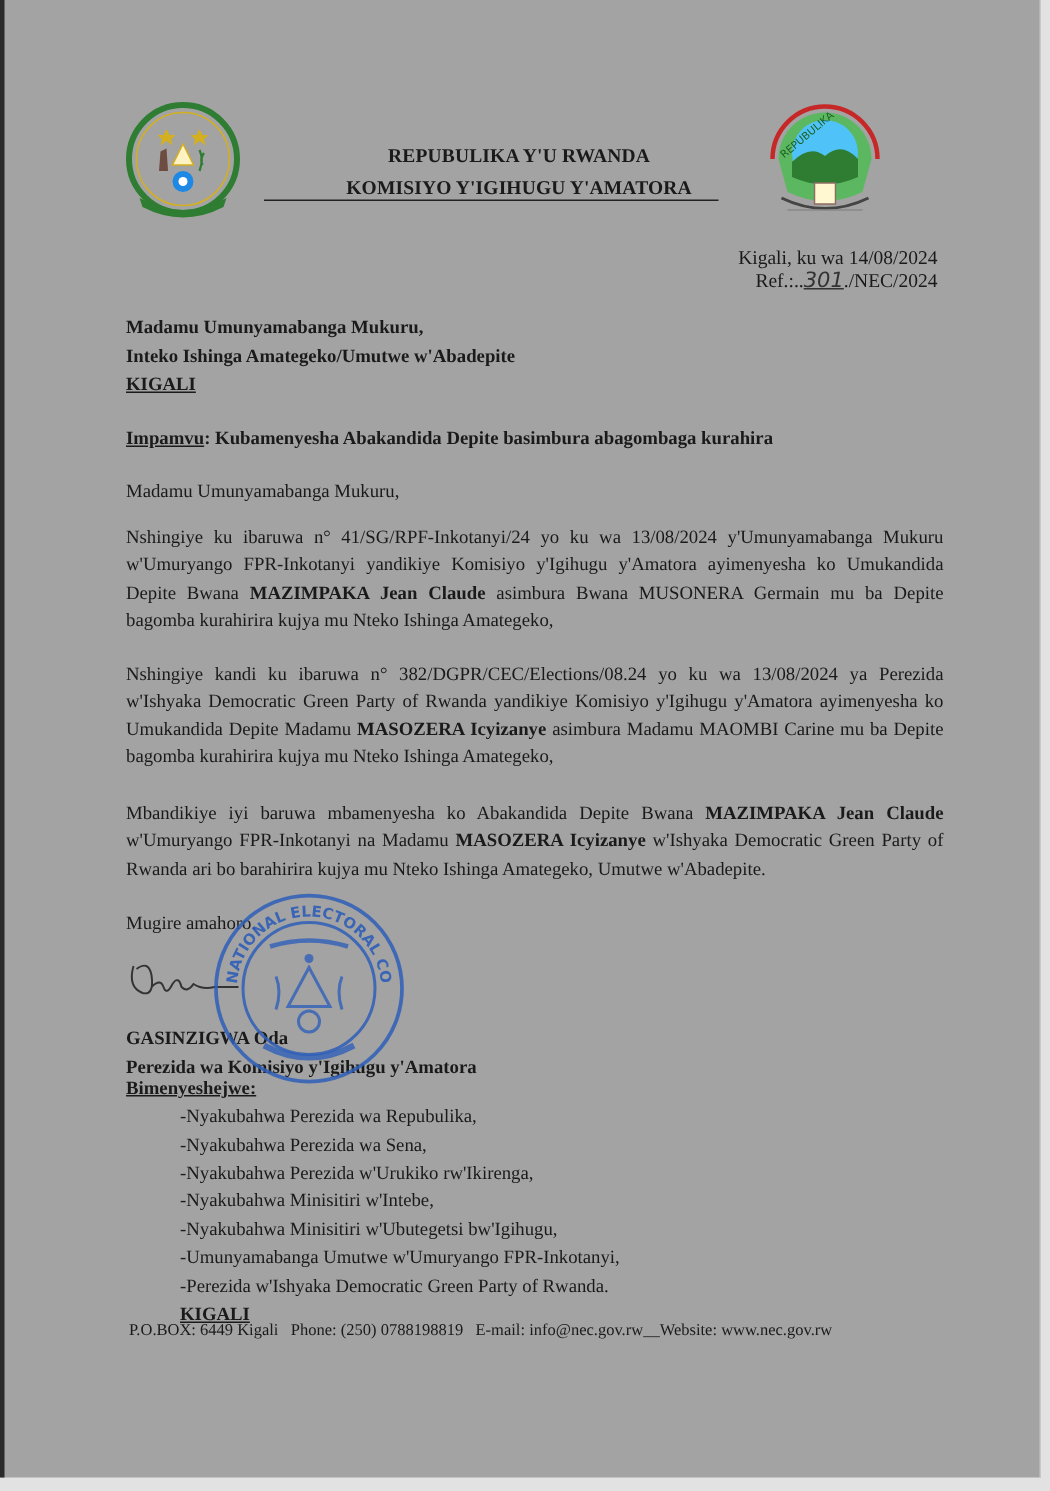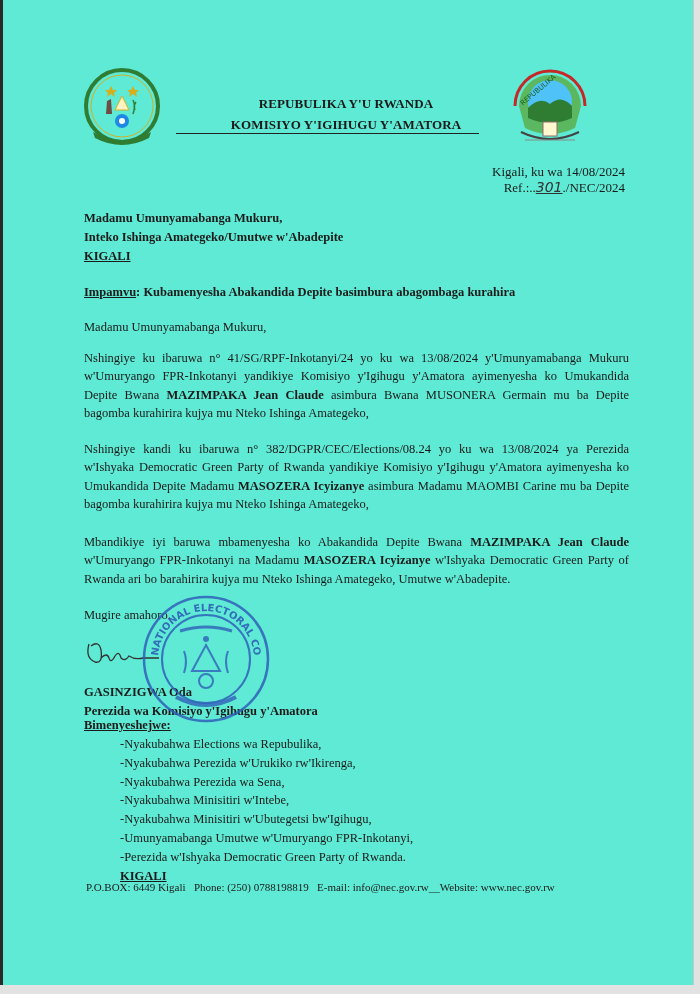--- a/index.html
+++ b/index.html
@@ -3,21 +3,21 @@
 <meta charset="utf-8">
 <style>
   html, body { margin:0; padding:0; }
   body {
     width:700px; height:994px; position:relative; overflow:hidden;
     background:#e2e2e2;
     font-family:"Liberation Serif", serif; color:#1a1a1a;
   }
   .page {
     position:absolute; left:0; top:0; width:694px; height:985px;
-    background:#5eead4;
+    background:#a3a3a3;
     border-left:3px solid #2a2a2a;
     border-right:1px solid #c8c8c8;
     box-sizing:border-box;
   }
   .logo { position:absolute; }
   .head-title {
     position:absolute; left:208px; width:270px; text-align:center;
     font-weight:bold; font-size:13px; letter-spacing:0.1px;
   }
   .head-rule { position:absolute; left:173px; top:133px; width:303px; height:1px; background:#222; }
@@ -121,23 +121,23 @@
     <path d="M40 38 Q66 30 92 38" stroke="#2f5fb8" fill="none" stroke-width="3" opacity="0.8"></path>
     <circle cx="66" cy="46" r="3" fill="#2f5fb8" opacity="0.8"></circle>
     <path d="M66 52 L80 78 L52 78 Z" fill="none" stroke="#2f5fb8" stroke-width="2" opacity="0.8"></path>
     <path d="M44 58 q4 10 0 22 M88 58 q-4 10 0 22" stroke="#2f5fb8" fill="none" stroke-width="2" opacity="0.8"></path>
     <circle cx="66" cy="88" r="7" fill="none" stroke="#2f5fb8" stroke-width="2" opacity="0.8"></circle>
     <path d="M36 104 Q66 120 96 104" stroke="#2f5fb8" fill="none" stroke-width="4" opacity="0.8"></path>
   </svg>
 
   <div class="addr u" style="top:716px">Bimenyeshejwe:</div>
   <div class="cc" style="top:735px">
-    <div>-Nyakubahwa Elections wa Repubulika,</div>
+    <div>-Nyakubahwa Perezida wa Repubulika,</div>
+    <div>-Nyakubahwa Perezida wa Sena,</div>
     <div>-Nyakubahwa Perezida w'Urukiko rw'Ikirenga,</div>
-    <div>-Nyakubahwa Perezida wa Sena,</div>
     <div>-Nyakubahwa Minisitiri w'Intebe,</div>
     <div>-Nyakubahwa Minisitiri w'Ubutegetsi bw'Igihugu,</div>
     <div>-Umunyamabanga Umutwe w'Umuryango FPR-Inkotanyi,</div>
     <div>-Perezida w'Ishyaka Democratic Green Party of Rwanda.</div>
     <div class="b u">KIGALI</div>
   </div>
 
   <div class="footer">
     <span>P.O.BOX: 6449 Kigali</span>&nbsp;&nbsp;
     <span>Phone: (250) 0788198819</span>&nbsp;&nbsp;

